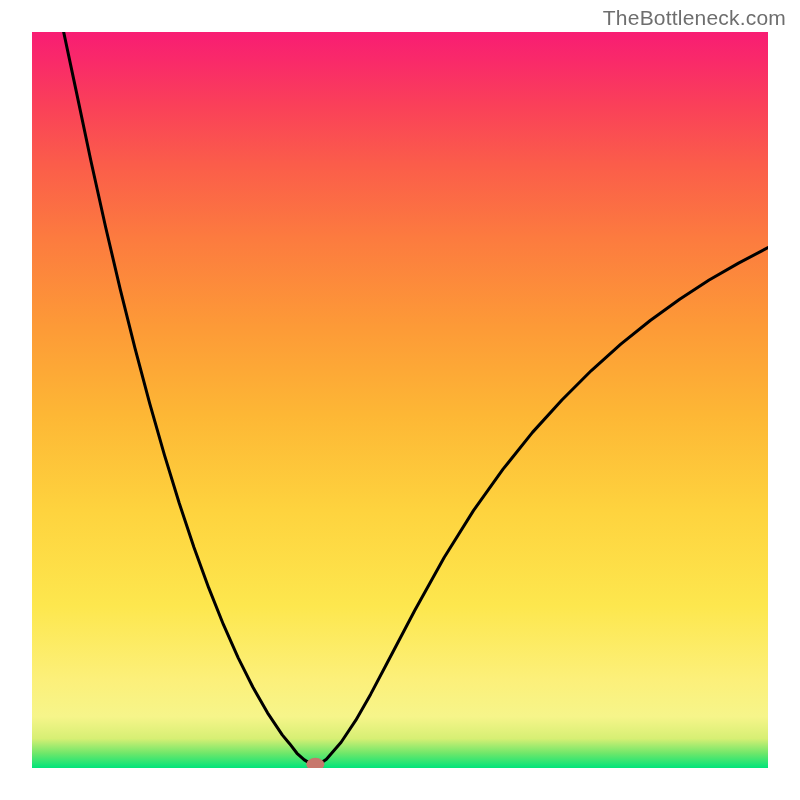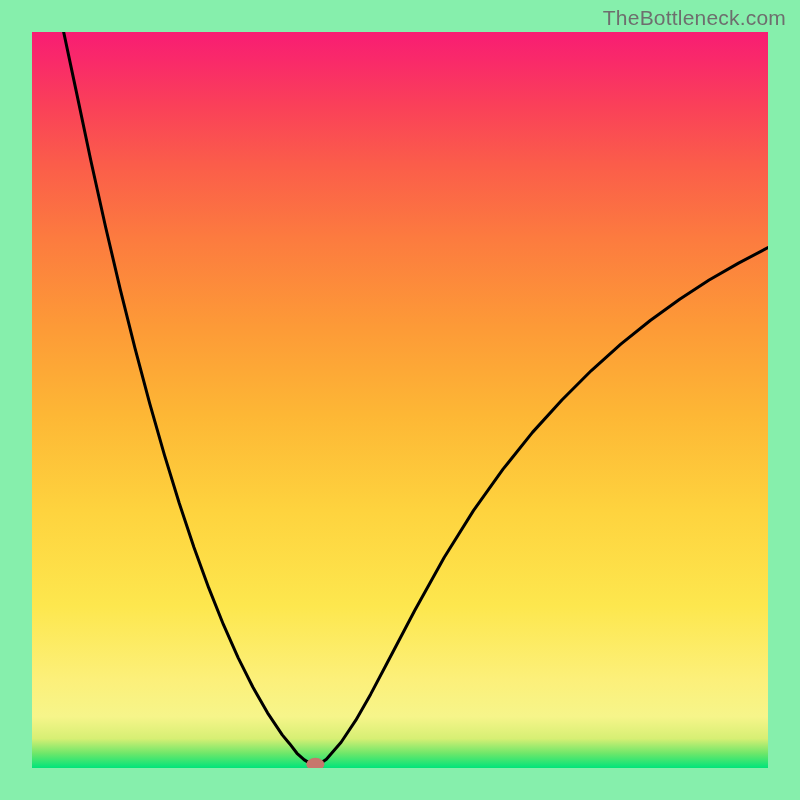--- a/index.html
+++ b/index.html
@@ -8,21 +8,21 @@
     width: 800px;
     height: 800px;
     background: #000;
     overflow: hidden;
     font-family: Arial, Helvetica, sans-serif;
   }
   .frame {
     position: relative;
     width: 800px;
     height: 800px;
-    background: #86efac;
+    background: #ffffff;
   }
   .plot-area {
     position: absolute;
     left: 32px;
     top: 32px;
     width: 736px;
     height: 736px;
     
     background: linear-gradient(to top,
       #00e47a 0%,

